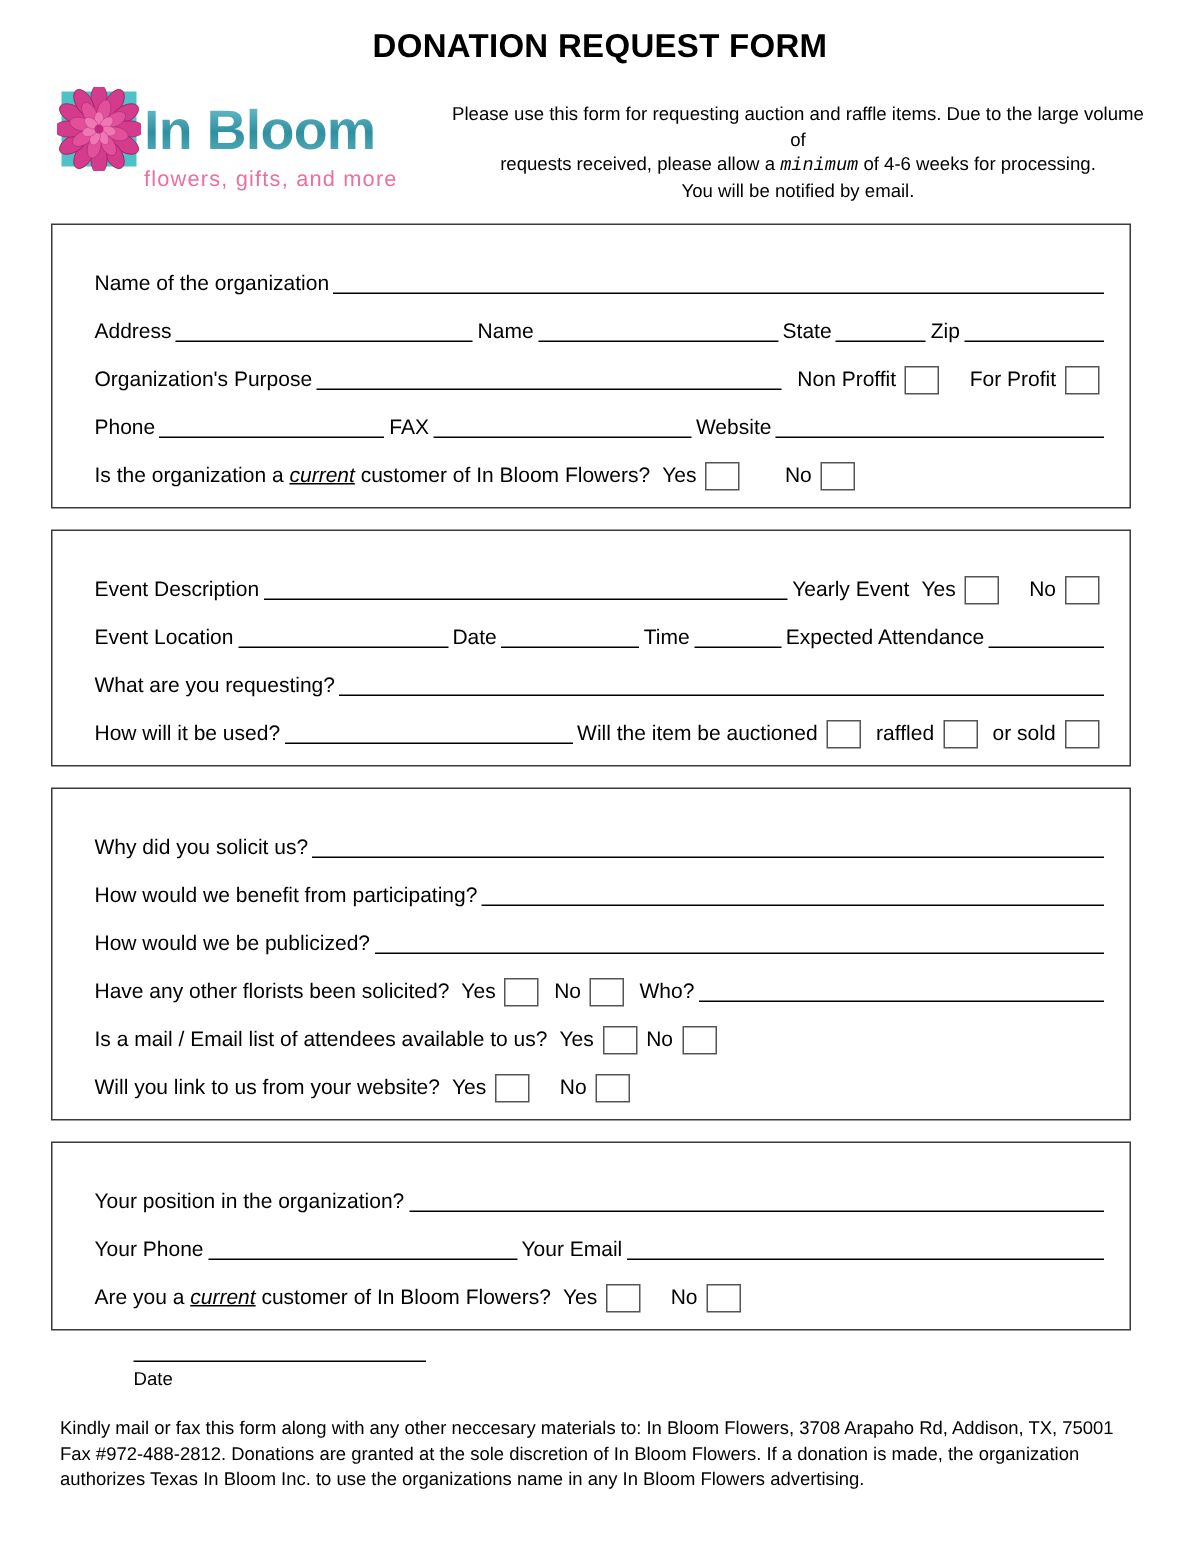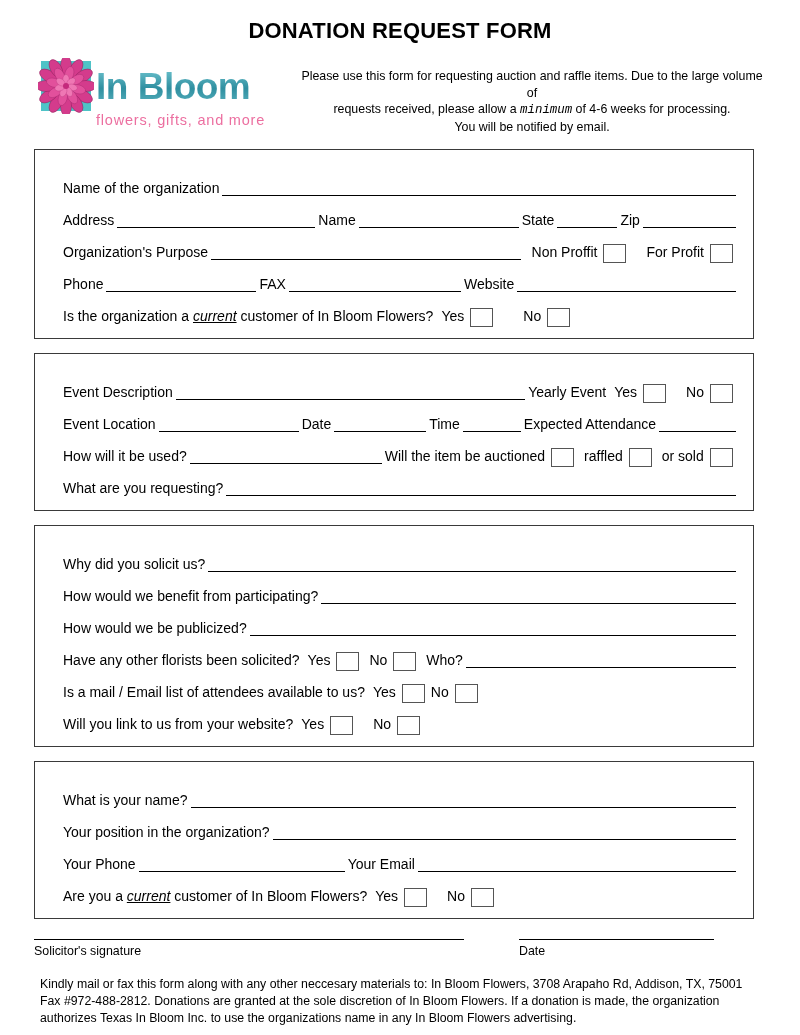--- a/index.html
+++ b/index.html
@@ -303,35 +303,35 @@
       <span class="lbl">Event Location</span>
       <span class="ln" style="width:140px"></span>
       <span class="lbl">Date</span>
       <span class="ln" style="width:92px"></span>
       <span class="lbl">Time</span>
       <span class="ln" style="width:58px"></span>
       <span class="lbl">Expected Attendance</span>
       <span class="ln grow"></span>
     </div>
     <div class="row">
+      <span class="lbl">What are you requesting?</span>
+      <span class="ln grow"></span>
+    </div>
+    <div class="row">
       <span class="lbl">How will it be used?</span>
       <span class="ln" style="width:192px"></span>
       <span class="lbl">Will the item be auctioned</span>
       <span class="box"></span>
       <span class="sp4"></span>
       <span class="lbl">raffled</span>
       <span class="box"></span>
       <span class="sp4"></span>
       <span class="lbl">or sold</span>
       <span class="box"></span>
     </div>
-    <div class="row">
-      <span class="lbl">What are you requesting?</span>
-      <span class="ln grow"></span>
-    </div>
   </div>
 
   <div class="sec-gap"></div>
 
   <div class="section">
     <div class="row">
       <span class="lbl">Why did you solicit us?</span>
       <span class="ln grow"></span>
     </div>
     <div class="row">
@@ -369,24 +369,20 @@
       <span class="box"></span>
       <span class="sp14"></span>
       <span class="lbl">No</span>
       <span class="box"></span>
     </div>
   </div>
 
   <div class="sec-gap"></div>
 
   <div class="section">
-    <div class="row">
-      <span class="lbl">What is your name?</span>
-      <span class="ln grow"></span>
-    </div>
     <div class="row">
       <span class="lbl">Your position in the organization?</span>
       <span class="ln grow"></span>
     </div>
     <div class="row">
       <span class="lbl">Your Phone</span>
       <span class="ln" style="width:206px"></span>
       <span class="lbl">Your Email</span>
       <span class="ln grow"></span>
     </div>
@@ -395,24 +391,20 @@
       <span class="sp8"></span>
       <span class="lbl">Yes</span>
       <span class="box"></span>
       <span class="sp14"></span>
       <span class="lbl">No</span>
       <span class="box"></span>
     </div>
   </div>
 
   <div class="sig-area">
-    <div class="sig-col a">
-      <div class="sig-line short"></div>
-      <div class="sig-label">Solicitor's signature</div>
-    </div>
     <div class="sig-col b">
       <div class="sig-line short2"></div>
       <div class="sig-label">Date</div>
     </div>
   </div>
 
   <div class="fineprint">
     <span>Kindly mail or fax this form along with any other neccesary materials to: In Bloom Flowers, 3708 Arapaho Rd, Addison, TX, 75001</span><br>
     <span>Fax #972-488-2812.  Donations are granted at the sole discretion of In Bloom Flowers.  If a donation is made, the organization</span><br>
     <span>authorizes Texas In Bloom Inc. to use the organizations name in any In Bloom Flowers advertising.</span>

